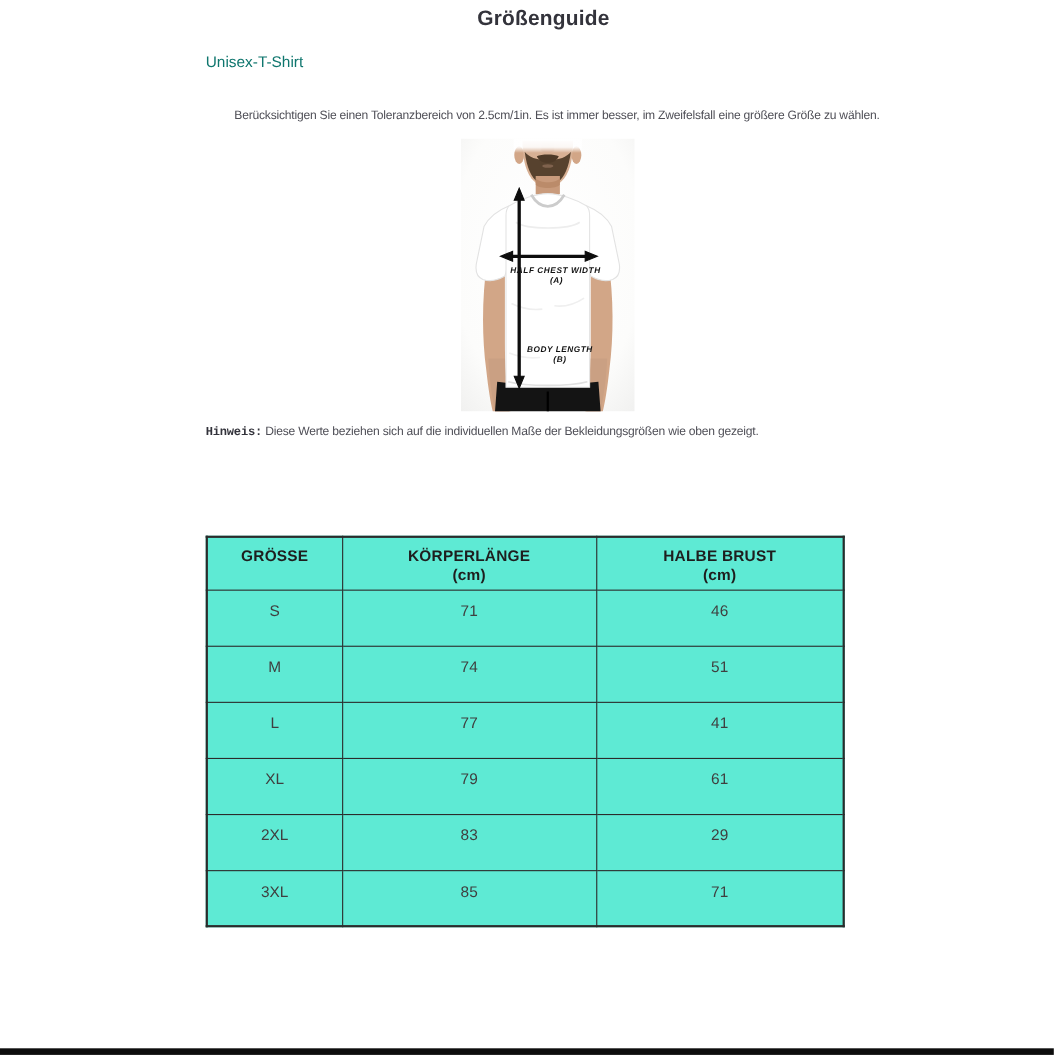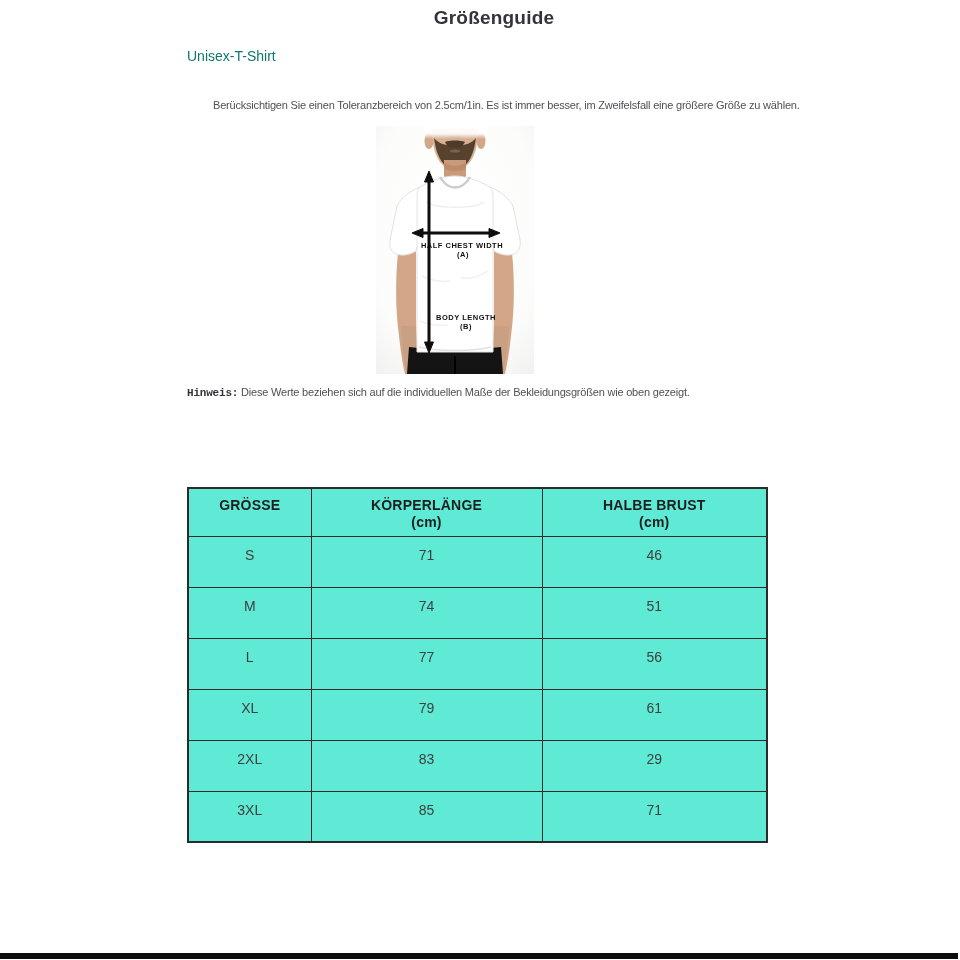--- a/index.html
+++ b/index.html
@@ -15,21 +15,21 @@
     position: absolute; top: 48px; left: 187px;
     font-size: 14px; font-weight: normal; color: #0f766e;
   }
   .intro-text {
     position: absolute; top: 96px; left: 187px; width: 596px;
     font-size: 11px; line-height: 19px; letter-spacing: -0.2px;
     color: #4f4f57;
     margin-left: 26px;
   }
   .photo-wrap {
-    position: absolute; top: 126px; left: 376px; width: 158px; height: 248px;
+    position: absolute; top: 126px; left: 419px; width: 158px; height: 248px; font-style: italic;
   }
   .photo-wrap svg { display: block; }
   .hint-text {
     position: absolute; top: 383px; left: 187px; width: 620px;
     font-size: 11px; line-height: 18px; letter-spacing: -0.2px;
     color: #4f4f57;
   }
   .hint-text b { color: #33333b; font-family: Liberation Mono, monospace; }
 
   table.size-table {
@@ -172,21 +172,21 @@
       <td>46</td>
     </tr>
     <tr>
       <td>M</td>
       <td>74</td>
       <td>51</td>
     </tr>
     <tr>
       <td>L</td>
       <td>77</td>
-      <td>56</td>
+      <td>41</td>
     </tr>
     <tr>
       <td>XL</td>
       <td>79</td>
       <td>61</td>
     </tr>
     <tr>
       <td>2XL</td>
       <td>83</td>
       <td>29</td>

